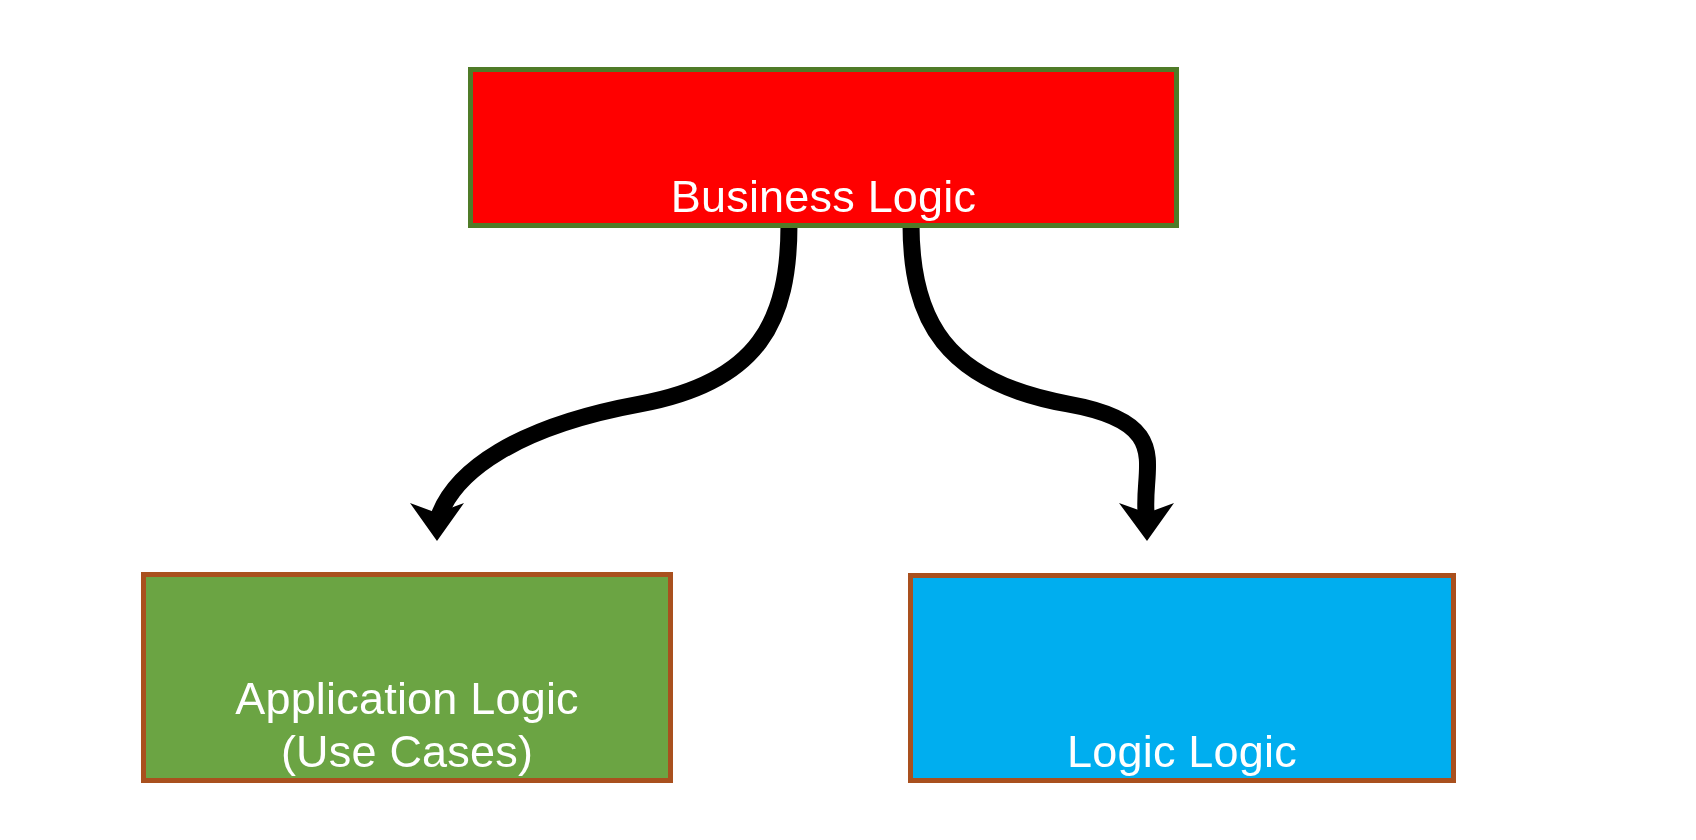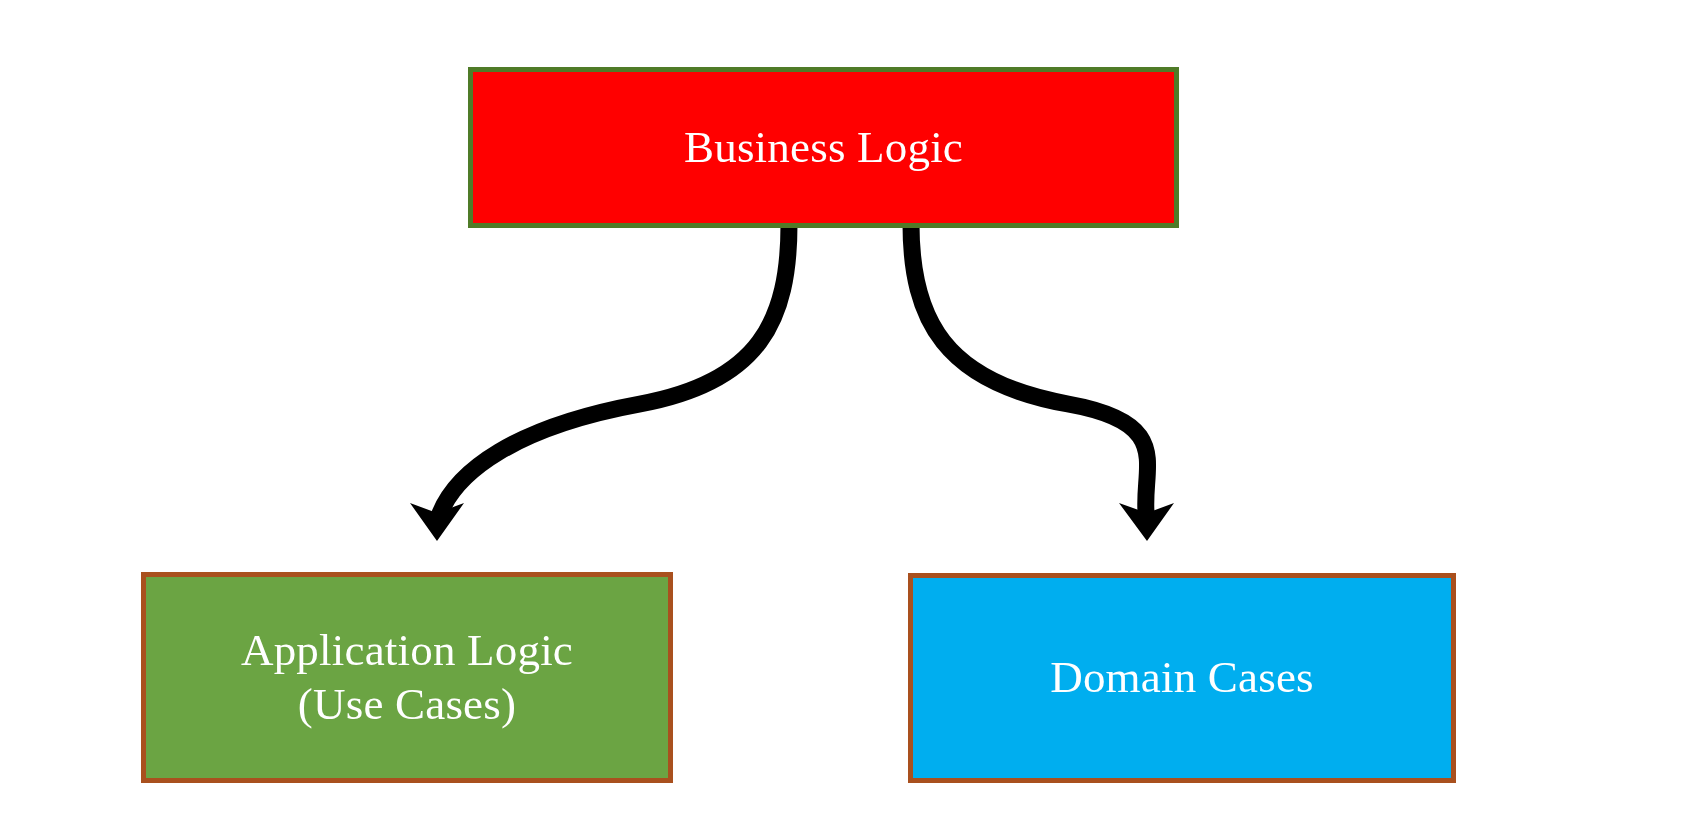--- a/index.html
+++ b/index.html
@@ -23,29 +23,28 @@
     left: 0;
     top: 0;
     width: 1696px;
     height: 840px;
     pointer-events: none;
   }
   .node {
     position: absolute;
     box-sizing: border-box;
     display: flex;
-    align-items: center;
+    align-items: flex-end;
     justify-content: center;
     text-align: center;
     color: #ffffff;
     line-height: 1.18;
     letter-spacing: 0.2px;
     white-space: pre-line;
     z-index: 2;
-    font-family: Liberation Serif, serif;
   }
   .node-label {
     display: block;
     width: 100%;
     white-space: pre-line;
   }
 
   
   #node-business-logic {
     left: 468px;
@@ -104,16 +103,16 @@
   <div class="node" id="node-business-logic">
     <span class="node-label">Business Logic</span>
   </div>
 
   <div class="node" id="node-application-logic">
     <span class="node-label">Application Logic
 (Use Cases)</span>
   </div>
 
   <div class="node" id="node-domain-logic">
-    <span class="node-label">Domain Cases</span>
+    <span class="node-label">Logic Logic</span>
   </div>
 
 </div>
 
 </body></html>

